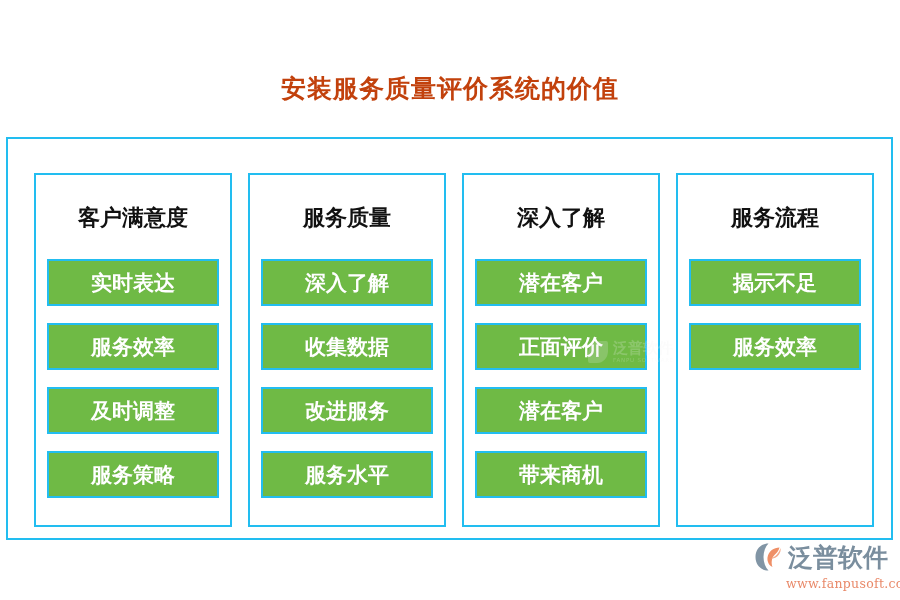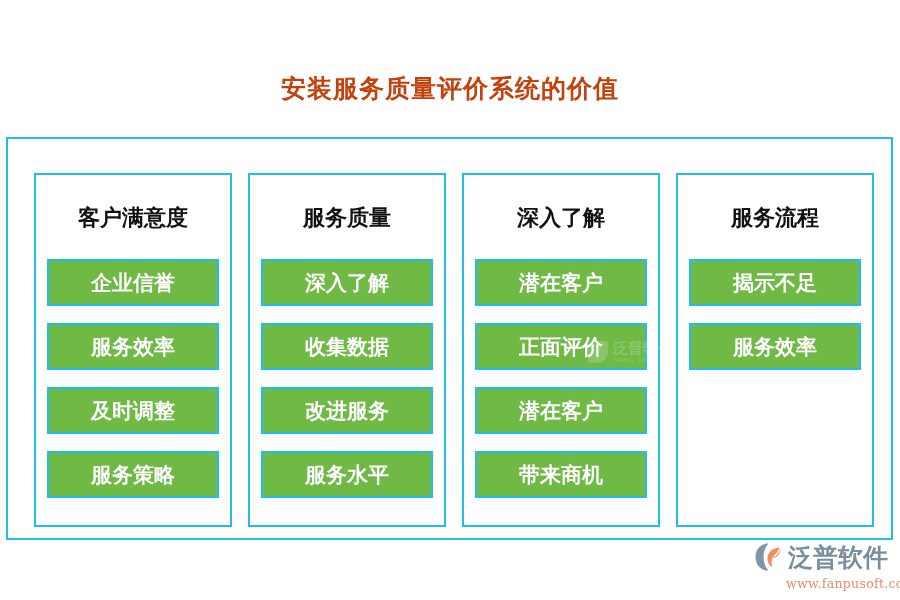--- a/index.html
+++ b/index.html
@@ -188,21 +188,21 @@
 
 <div class="page-title">安装服务质量评价系统的价值</div>
 
 <div class="outer-frame"></div>
 
 <div class="columns-row">
 
   <div class="column">
     <div class="column-header">客户满意度</div>
     <div class="items-wrap">
-      <div class="item-box">企业信誉</div>
+      <div class="item-box">实时表达</div>
       <div class="item-box">服务效率</div>
       <div class="item-box">及时调整</div>
       <div class="item-box">服务策略</div>
     </div>
   </div>
 
   <div class="column">
     <div class="column-header">服务质量</div>
     <div class="items-wrap">
       <div class="item-box">深入了解</div>

